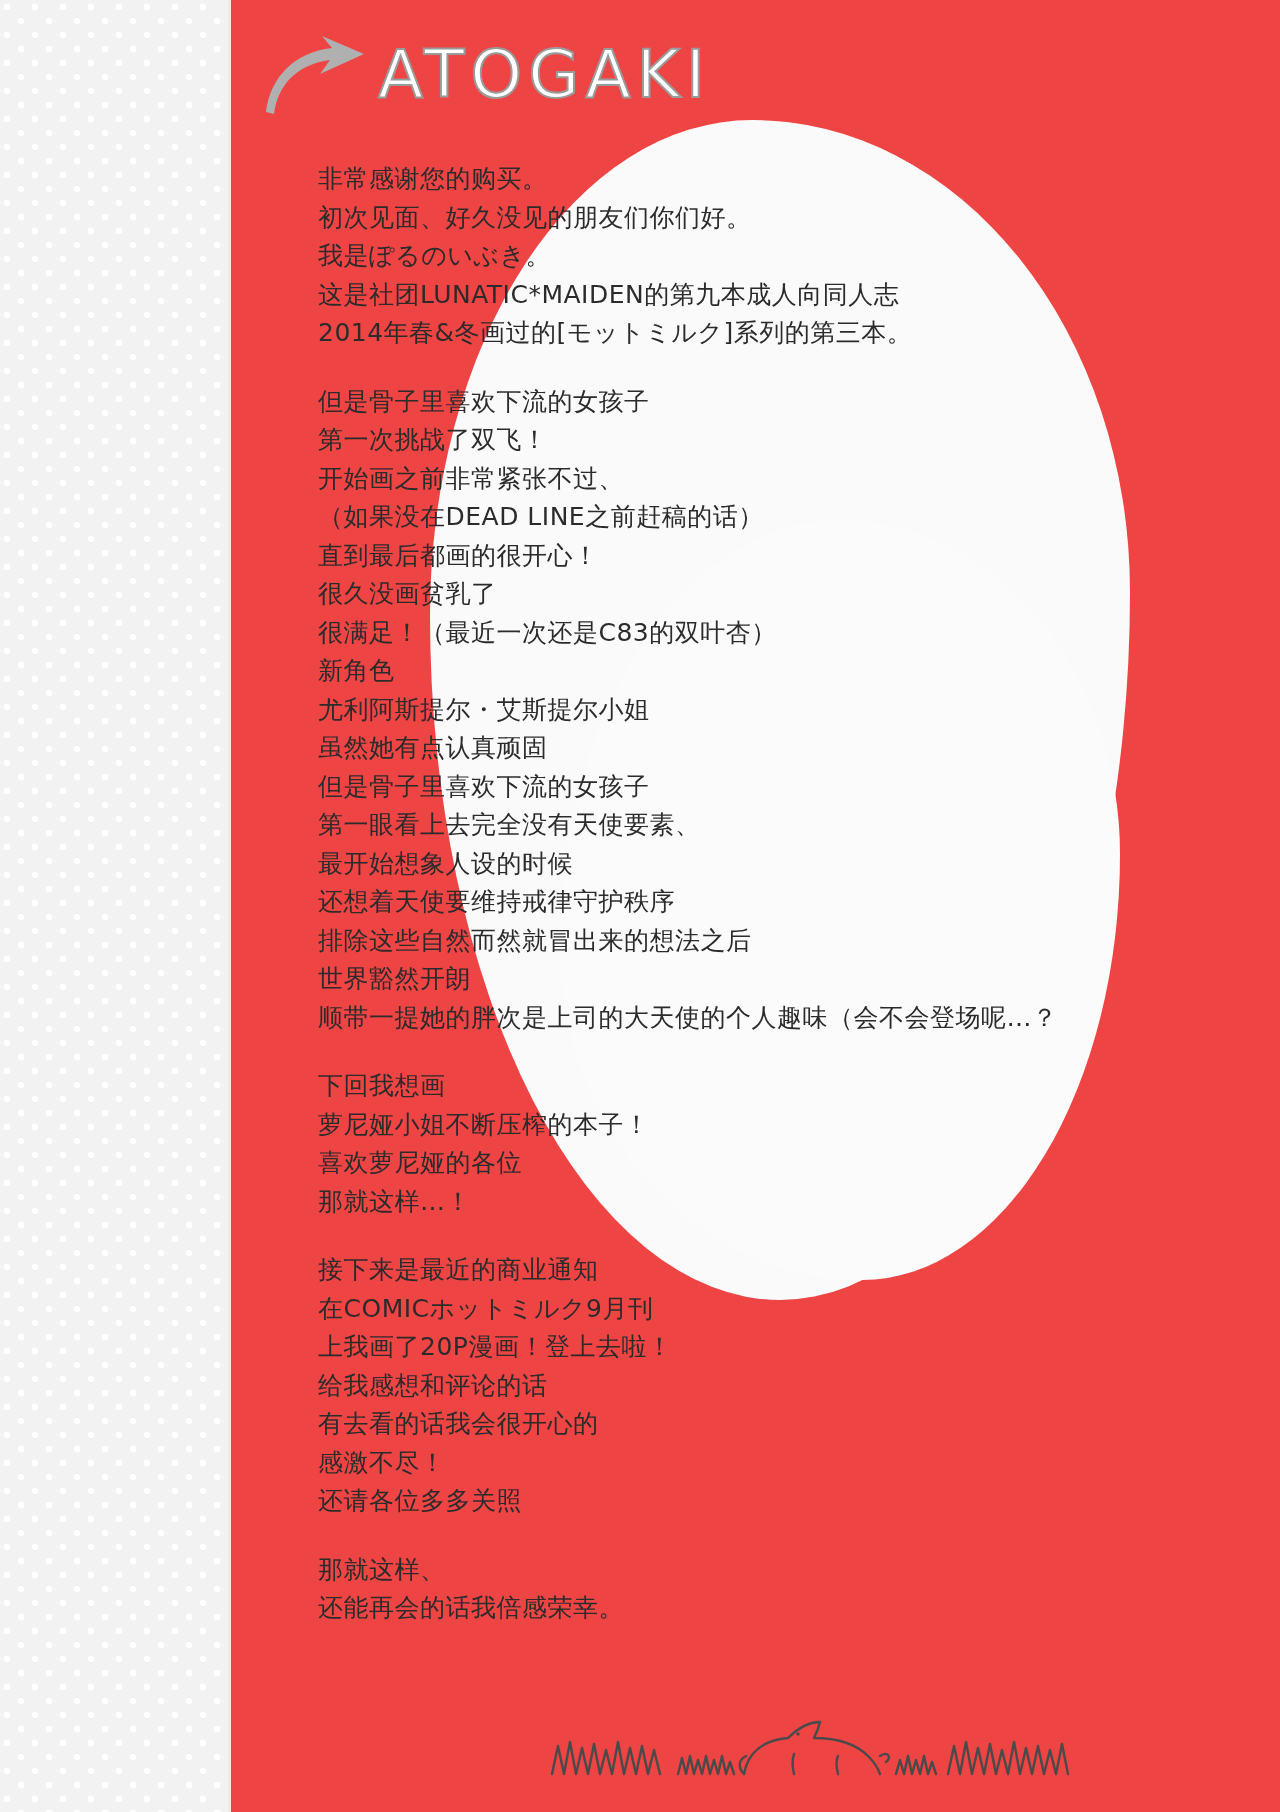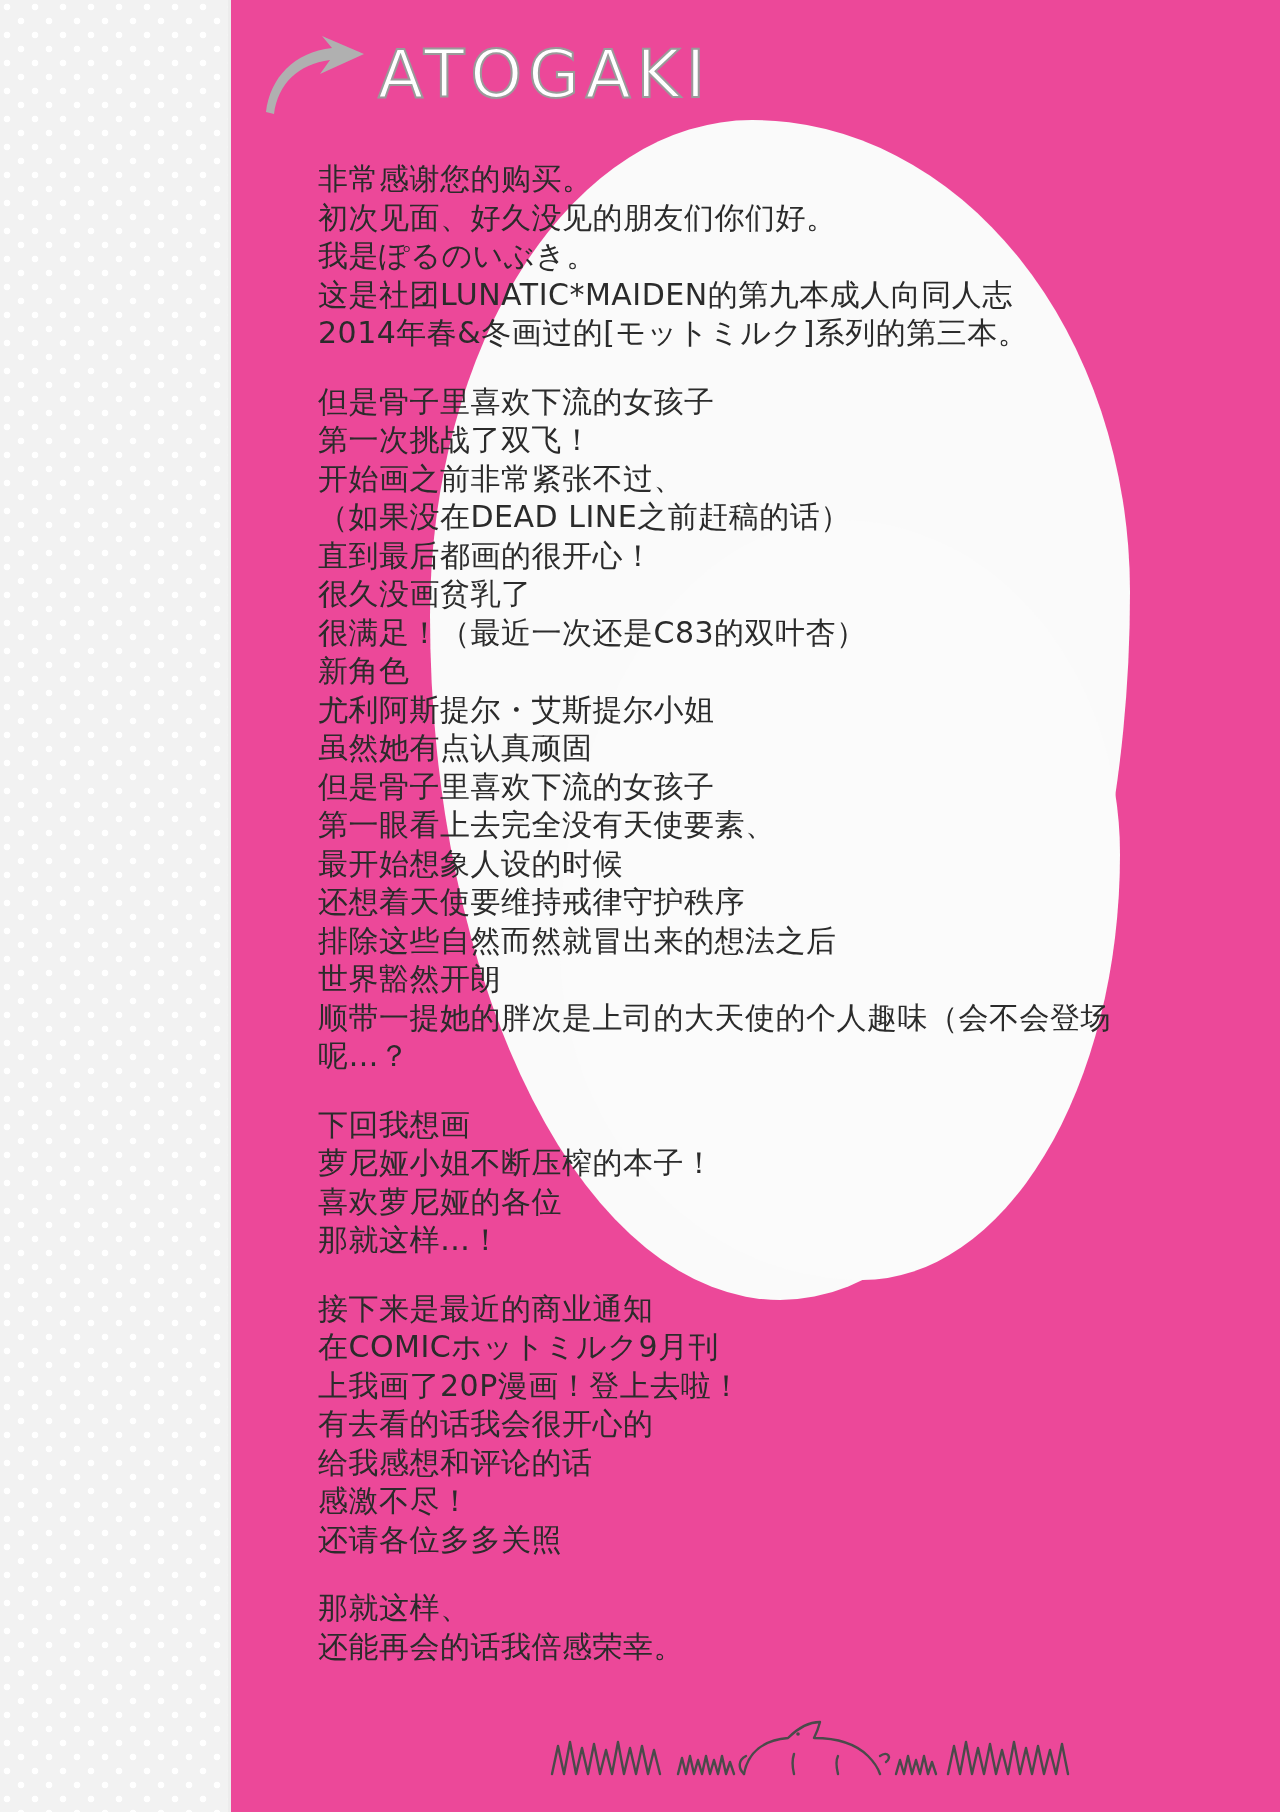--- a/index.html
+++ b/index.html
@@ -4,21 +4,21 @@
 <style>
   html, body {
     margin: 0;
     padding: 0;
     background: #ffffff;
   }
   .page {
     position: relative;
     width: 1280px;
     height: 1812px;
-    background: #ec4899;
+    background: #ef4444;
     overflow: hidden;
     font-family: "DejaVu Sans", sans-serif;
   }
   
   .left-band {
     position: absolute;
     left: 0;
     top: 0;
     width: 228px;
     height: 1812px;
@@ -89,21 +89,21 @@
   }
 
   
   .body-text {
     position: absolute;
     left: 318px;
     top: 160px;
     width: 880px;
     z-index: 2;
     color: #2b2b2b;
-    font-size: 30px;
+    font-size: 25px;
     line-height: 38.5px;
     font-family: "DejaVu Sans", sans-serif;
     letter-spacing: 0.5px;
   }
   .para {
     margin: 0 0 30px 0;
   }
   .para:last-child { margin-bottom: 0; }
   .line { white-space: pre-wrap; }
 
@@ -168,22 +168,22 @@
       <div class="line">下回我想画</div>
       <div class="line">萝尼娅小姐不断压榨的本子！</div>
       <div class="line">喜欢萝尼娅的各位</div>
       <div class="line">那就这样…！</div>
     </div>
 
     <div class="para">
       <div class="line">接下来是最近的商业通知</div>
       <div class="line">在COMICホットミルク9月刊</div>
       <div class="line">上我画了20P漫画！登上去啦！</div>
+      <div class="line">给我感想和评论的话</div>
       <div class="line">有去看的话我会很开心的</div>
-      <div class="line">给我感想和评论的话</div>
       <div class="line">感激不尽！</div>
       <div class="line">还请各位多多关照</div>
     </div>
 
     <div class="para">
       <div class="line">那就这样、</div>
       <div class="line">还能再会的话我倍感荣幸。</div>
     </div>
   </div>
 

